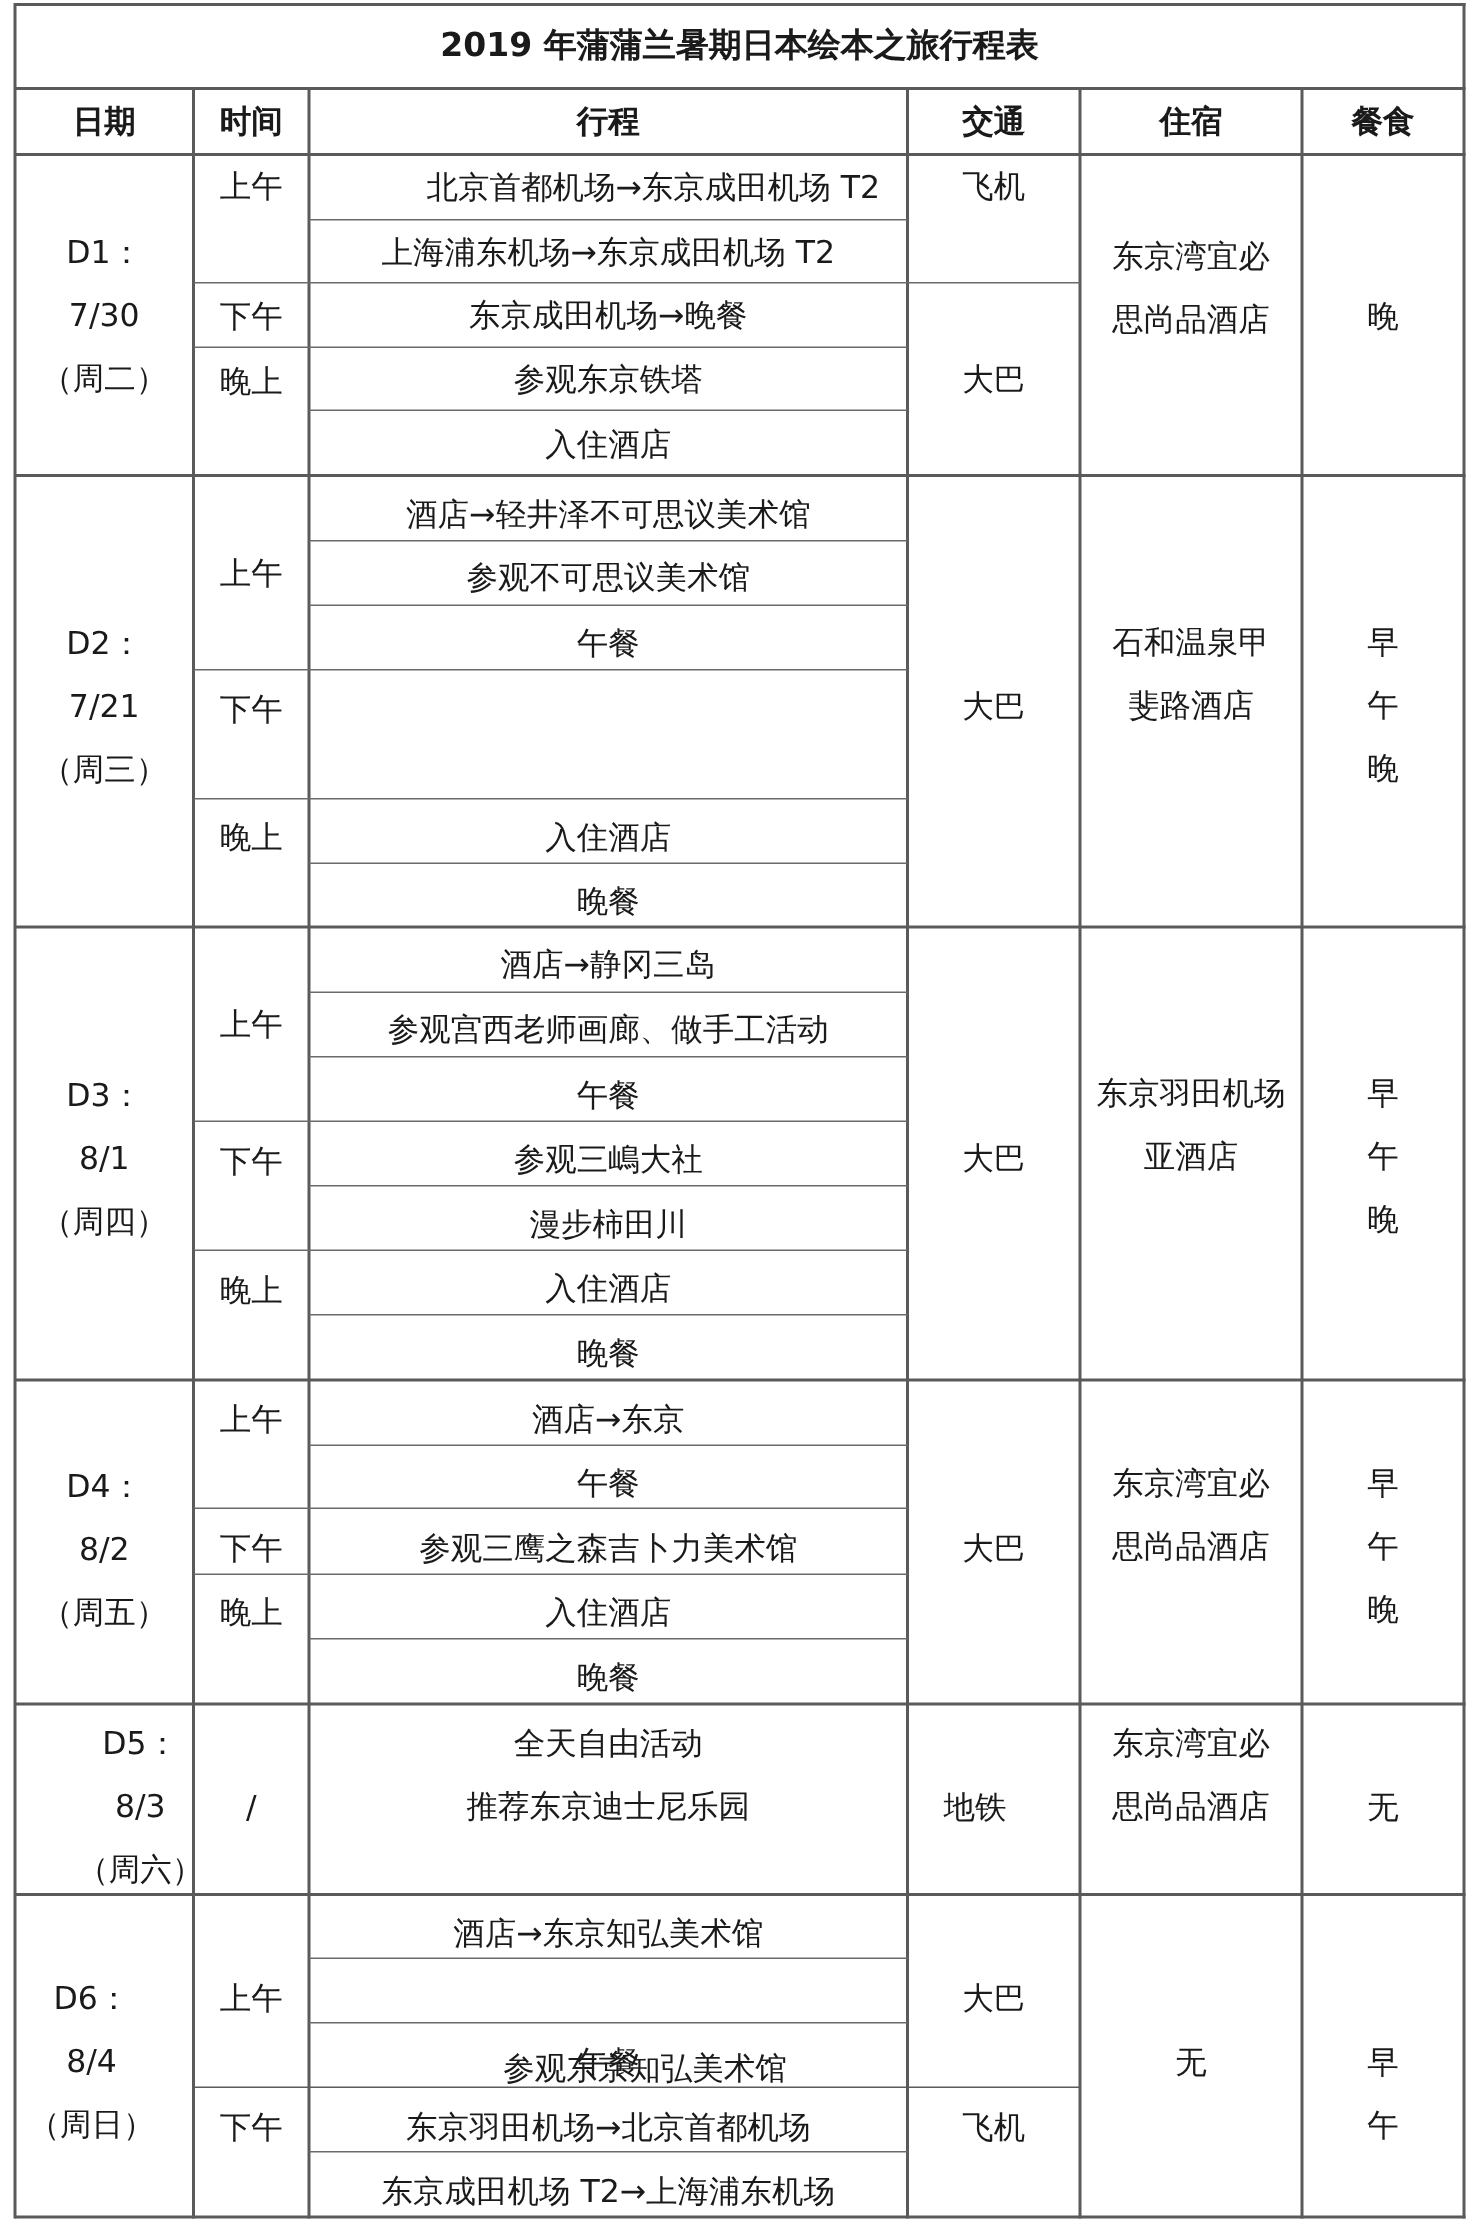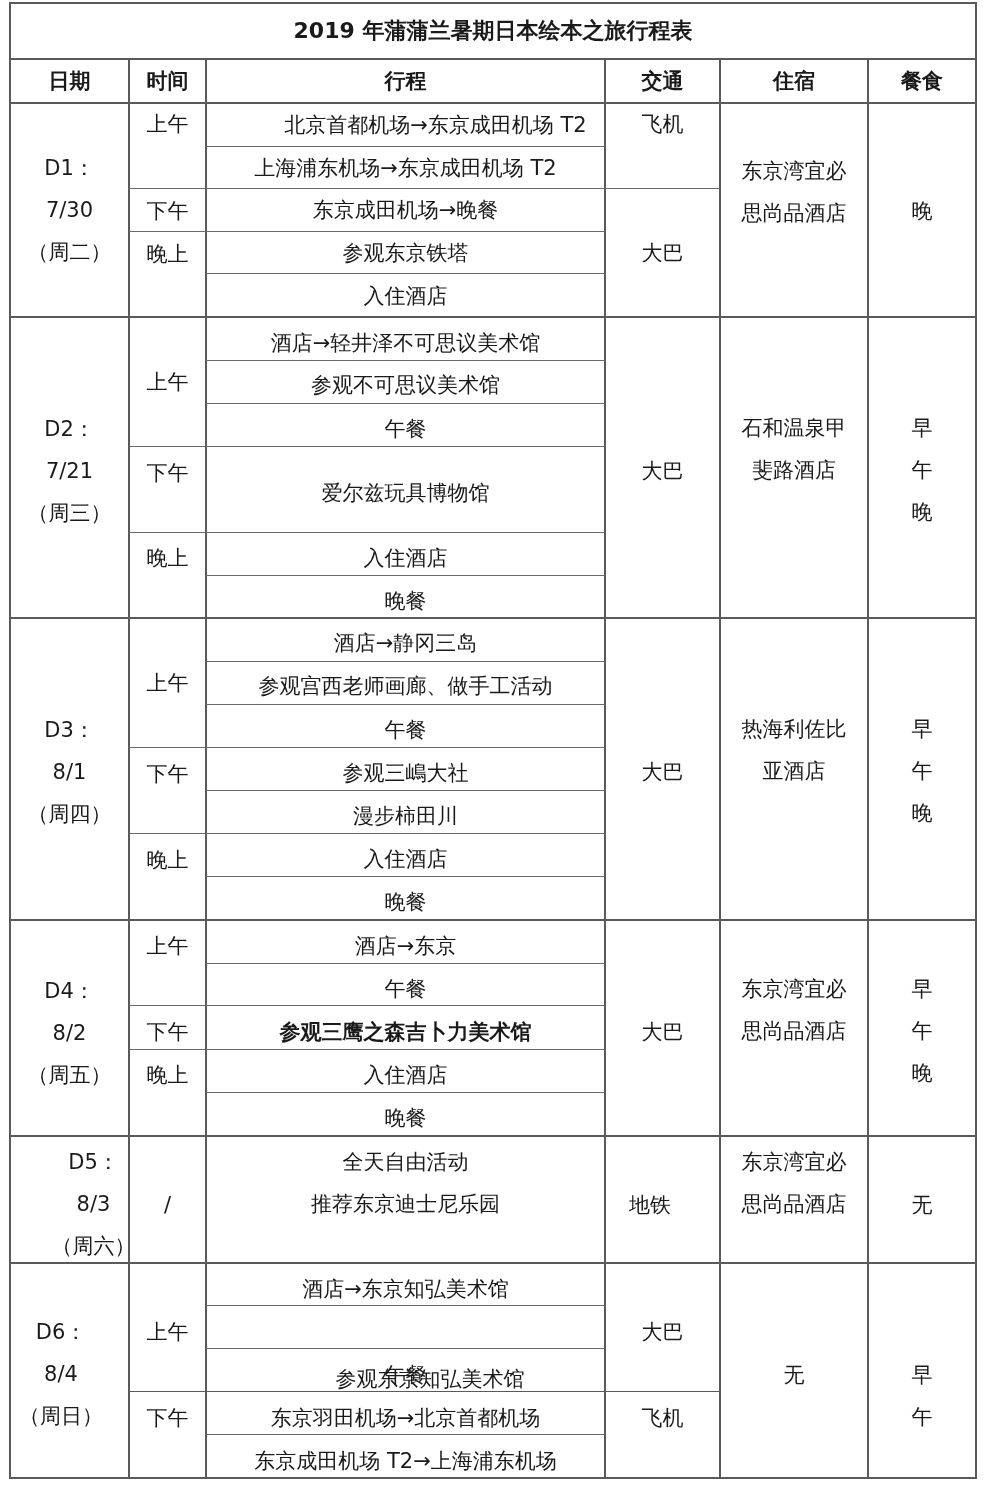--- a/index.html
+++ b/index.html
@@ -84,21 +84,20 @@
   <div class="hlt" style="left:129px;width:77px;top:532px;"></div>
   <div class="cell top" style="left:129px;top:537px;width:77px;height:42px;">晚上</div>
 
   <div class="cell" style="left:206px;top:322px;width:399px;height:42px;">酒店→轻井泽不可思议美术馆</div>
   <div class="hlt" style="left:206px;width:399px;top:360px;"></div>
   <div class="cell" style="left:206px;top:364px;width:399px;height:42px;">参观不可思议美术馆</div>
   <div class="hlt" style="left:206px;width:399px;top:403px;"></div>
   <div class="cell" style="left:206px;top:408px;width:399px;height:42px;">午餐</div>
   <div class="hlt" style="left:206px;width:399px;top:446px;"></div>
   <div class="cell" style="left:206px;top:451px;width:399px;height:84px;">
-    <span>爱尔兹玩具博物馆</span>
   </div>
   <div class="hlt" style="left:206px;width:399px;top:532px;"></div>
   <div class="cell" style="left:206px;top:537px;width:399px;height:42px;">入住酒店</div>
   <div class="hlt" style="left:206px;width:399px;top:575px;"></div>
   <div class="cell" style="left:206px;top:580px;width:399px;height:42px;">晚餐</div>
 
   <div class="cell" style="left:605px;top:450px;width:115px;height:42px;">大巴</div>
   <div class="cell" style="left:720px;top:407px;width:148px;height:84px;">
     <span>石和温泉甲</span>
     <span>斐路酒店</span>
@@ -130,21 +129,21 @@
   <div class="cell" style="left:206px;top:752px;width:399px;height:42px;">参观三嶋大社</div>
   <div class="hlt" style="left:206px;width:399px;top:790px;"></div>
   <div class="cell" style="left:206px;top:795px;width:399px;height:42px;">漫步柿田川</div>
   <div class="hlt" style="left:206px;width:399px;top:833px;"></div>
   <div class="cell" style="left:206px;top:838px;width:399px;height:42px;">入住酒店</div>
   <div class="hlt" style="left:206px;width:399px;top:876px;"></div>
   <div class="cell" style="left:206px;top:881px;width:399px;height:42px;">晚餐</div>
 
   <div class="cell" style="left:605px;top:751px;width:115px;height:42px;">大巴</div>
   <div class="cell" style="left:720px;top:708px;width:148px;height:84px;">
-    <span>热海利佐比</span>
+    <span>东京羽田机场</span>
     <span>亚酒店</span>
   </div>
   <div class="cell" style="left:868px;top:708px;width:108px;height:126px;">
     <span>早</span>
     <span>午</span>
     <span>晚</span>
   </div>
   <div class="hl" style="left:10px;width:967px;top:919px;"></div>
 
   <div class="cell" style="left:10px;top:968px;width:119px;height:130px;">
@@ -155,21 +154,21 @@
   <div class="cell top" style="left:129px;top:925px;width:77px;height:42px;">上午</div>
   <div class="hlt" style="left:129px;width:77px;top:1005px;"></div>
   <div class="cell" style="left:129px;top:1011px;width:77px;height:42px;">下午</div>
   <div class="hlt" style="left:129px;width:77px;top:1049px;"></div>
   <div class="cell" style="left:129px;top:1054px;width:77px;height:42px;">晚上</div>
 
   <div class="cell" style="left:206px;top:925px;width:399px;height:42px;">酒店→东京</div>
   <div class="hlt" style="left:206px;width:399px;top:963px;"></div>
   <div class="cell" style="left:206px;top:968px;width:399px;height:42px;">午餐</div>
   <div class="hlt" style="left:206px;width:399px;top:1005px;"></div>
-  <div class="cell" style="left:206px;top:1011px;width:399px;height:42px;font-weight:bold;">参观三鹰之森吉卜力美术馆</div>
+  <div class="cell" style="left:206px;top:1011px;width:399px;height:42px;">参观三鹰之森吉卜力美术馆</div>
   <div class="hlt" style="left:206px;width:399px;top:1049px;"></div>
   <div class="cell" style="left:206px;top:1054px;width:399px;height:42px;">入住酒店</div>
   <div class="hlt" style="left:206px;width:399px;top:1092px;"></div>
   <div class="cell" style="left:206px;top:1097px;width:399px;height:42px;">晚餐</div>
 
   <div class="cell" style="left:605px;top:1011px;width:115px;height:42px;">大巴</div>
   <div class="cell" style="left:720px;top:968px;width:148px;height:84px;">
     <span>东京湾宜必</span>
     <span>思尚品酒店</span>
   </div>

